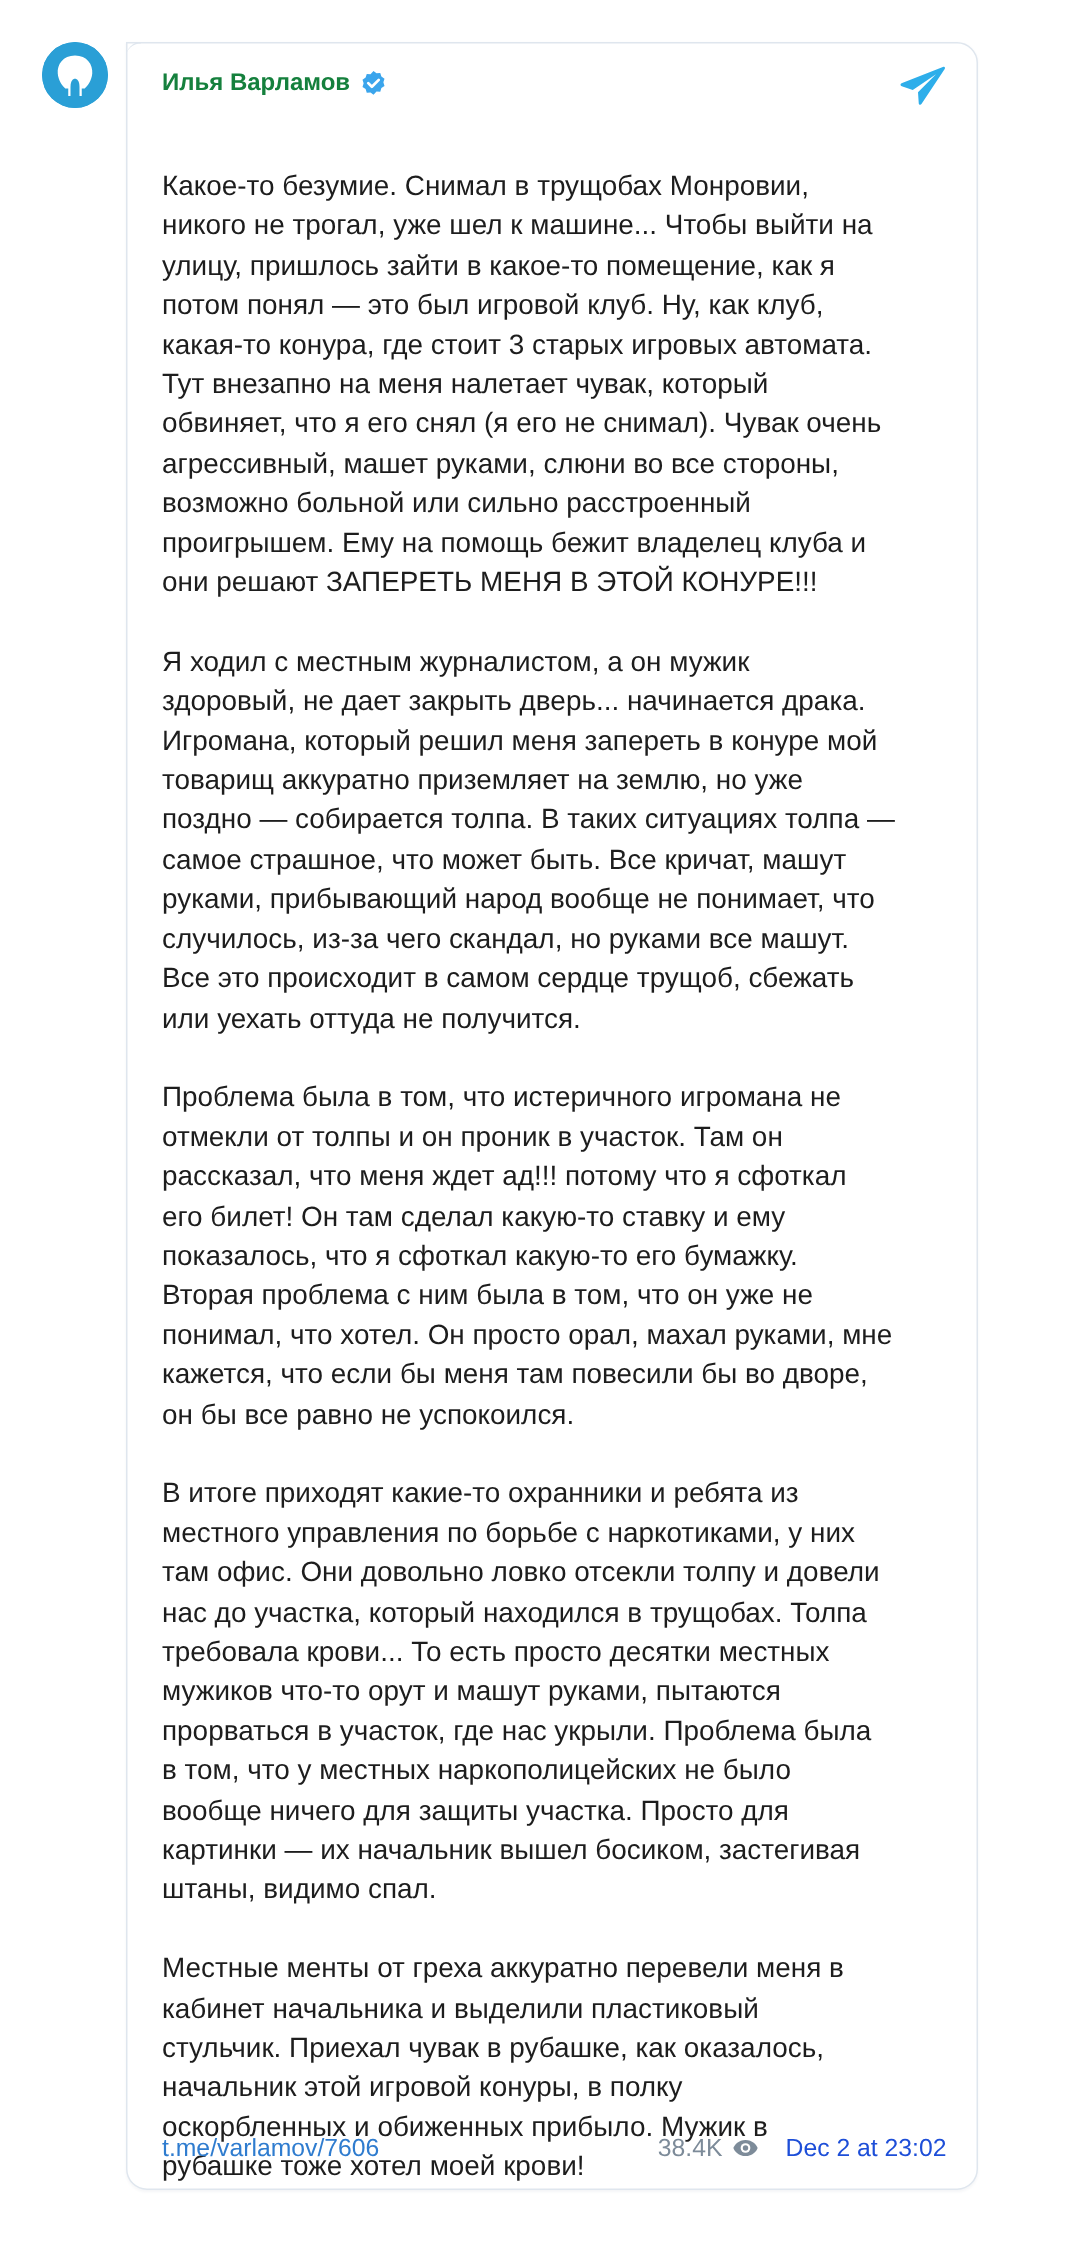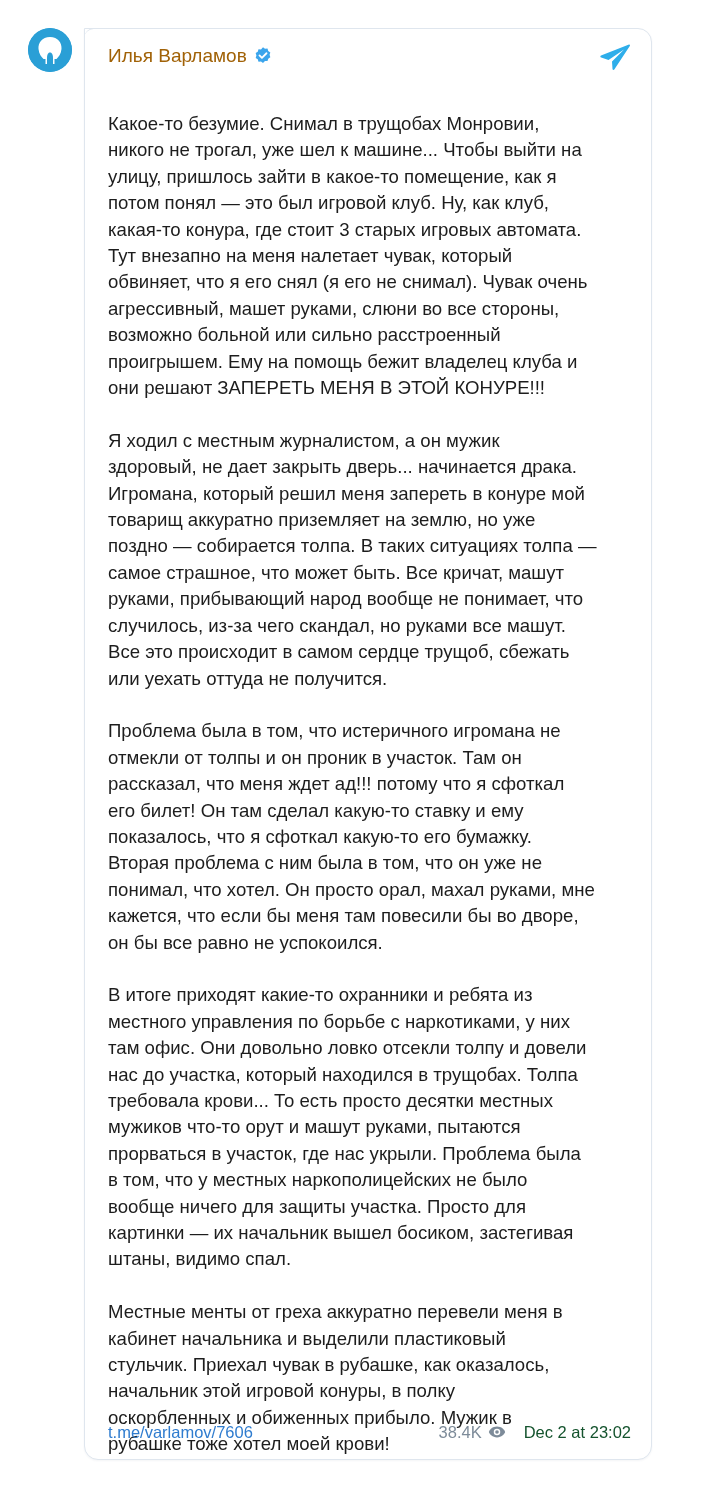--- a/index.html
+++ b/index.html
@@ -7,33 +7,33 @@
            font-family: "Liberation Sans", sans-serif; }
     .avatar { position: absolute; left: 28px; top: 28px; width: 44px; height: 44px;
               border-radius: 50%; background: #2a9fd6; overflow: hidden; }
     .avatar svg { display: block; }
     .card { position: absolute; left: 84px; top: 28px; width: 568px; height: 1432px;
             box-sizing: border-box; border: 1px solid #dfe6ee; border-radius: 0 14px 14px 14px;
             background: #fff; box-shadow: 0 1px 2px rgba(30,60,90,0.05); }
     .card::before { content: ""; position: absolute; left: -1px; top: -1px; width: 10px; height: 14px;
                     border-top: 1px solid #dfe6ee; border-top-left-radius: 10px; }
     .header { position: absolute; left: 23px; top: 15px; height: 24px; display: flex; align-items: center; }
-    .author { color: #a16207; font-weight: normal; font-size: 19px; letter-spacing: 0; }
+    .author { color: #15803d; font-weight: bold; font-size: 16px; letter-spacing: 0; }
     .verified { margin-left: 6px; width: 20px; height: 20px; display: inline-block; }
     .tg-icon { position: absolute; right: 20px; top: 14px; width: 32px; height: 28px; }
     .body { position: absolute; left: 23px; top: 46px; width: 530px; color: #1d1d1d;
             font-size: 18.6px; line-height: 26.4px; margin-top: 36px; }
     .body p { margin: 0 0 26.4px 0; white-space: pre-line; }
     .footer { position: absolute; left: 23px; right: 20px; bottom: 16px; height: 22px;
               display: flex; align-items: center; font-size: 16.5px; }
     .link { color: #2f7ccf; text-decoration: none; }
     .spacer { flex: 1; }
     .views { color: #7d8b99; }
     .eye { width: 18px; height: 14px; margin: 0 18px 0 6px; }
-    .date { color: #14532d; }
+    .date { color: #1d4ed8; }
   </style>
 </head>
 <body>
 
 <div class="avatar">
   <svg width="44" height="44" viewBox="0 0 44 44">
     <circle cx="22" cy="22" r="22" fill="#2a9fd6"></circle>
     <path d="M22 9 C14 9 10 15 10.5 21 C11 26 13.5 29 15.5 31 L17.5 31 L17.5 36 L26.5 36 L26.5 31 L28.5 31 C30.5 29 33 26 33.5 21 C34 15 30 9 22 9 Z" fill="#ffffff"></path>
     <path d="M19 30 C19 26 20.5 24.5 22 24.5 C23.5 24.5 25 26 25 30 L25 36 L19 36 Z" fill="#2a9fd6"></path>
   </svg>

